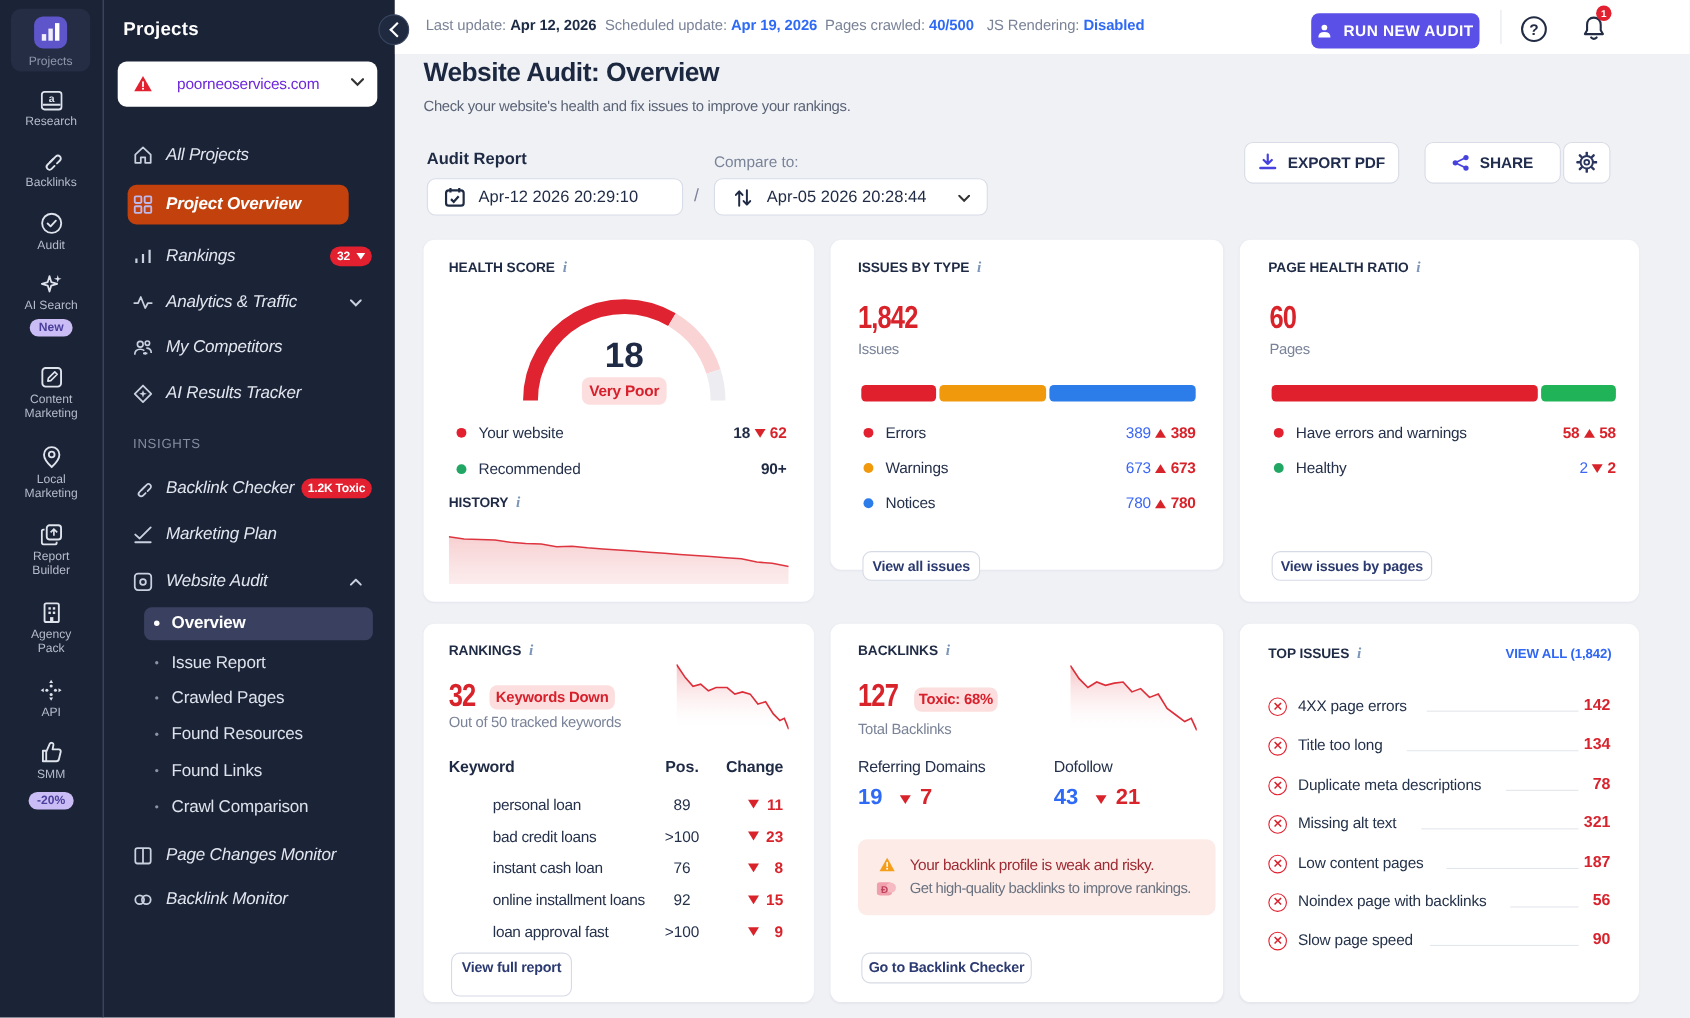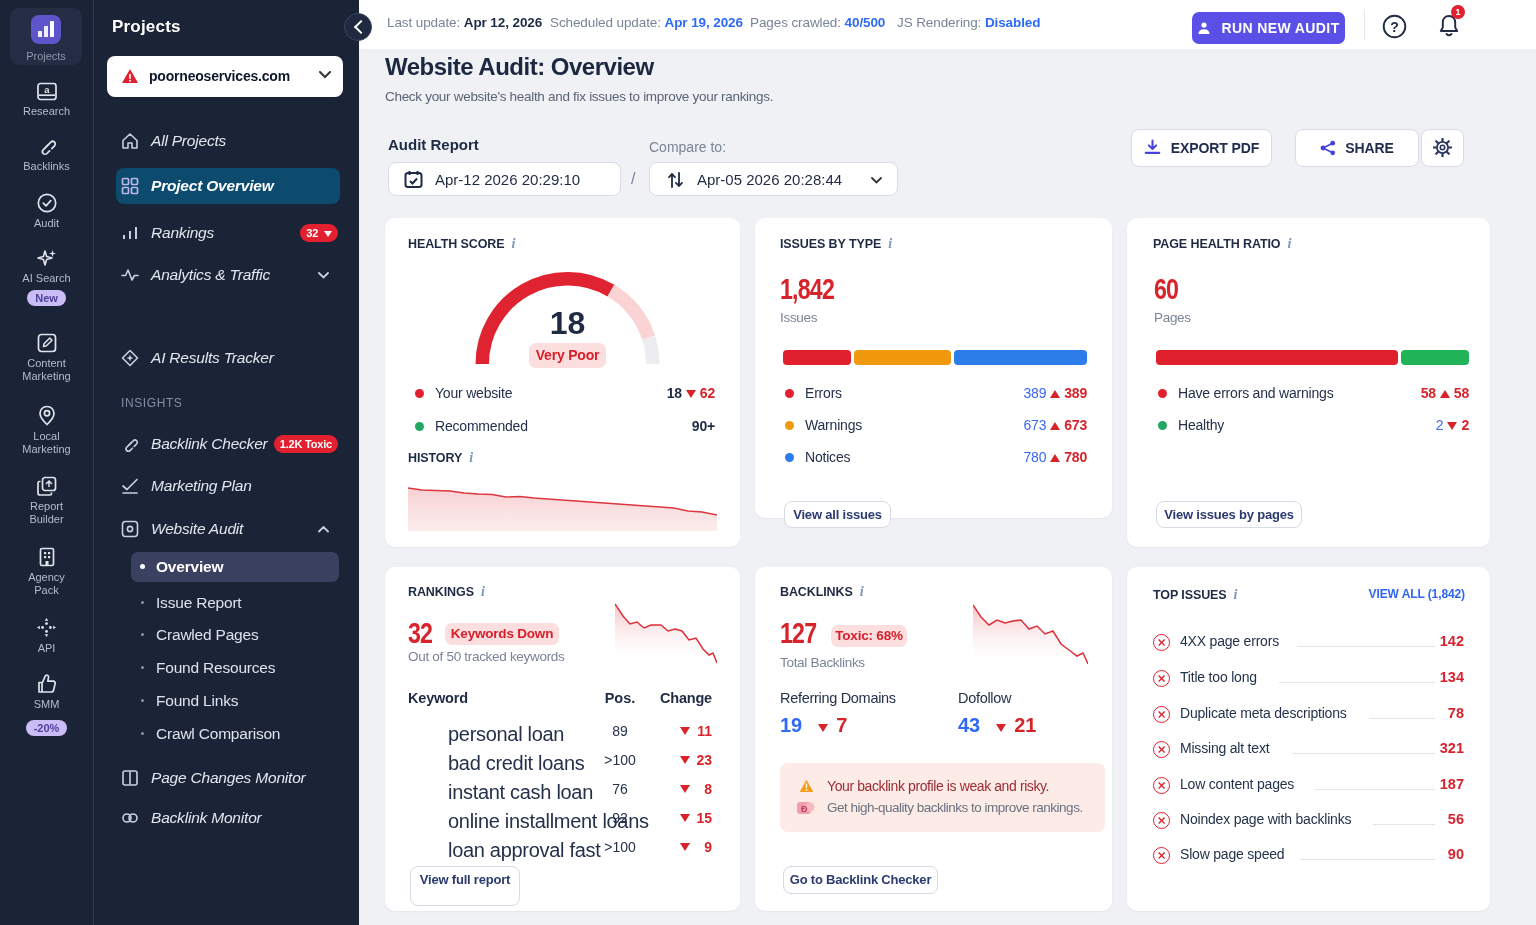--- a/index.html
+++ b/index.html
@@ -12,25 +12,25 @@
 .railitem svg { display:block; margin:0 auto 4px; }
 #proj-item { position:absolute; left:10px; top:8px; width:72px; height:57px; background:#242d43; border-radius:9px; text-align:center; }
 #proj-tile { position:absolute; left:21px; top:7px; width:30px; height:29px; background:#5f55cb; border-radius:8px; }
 #proj-item .lbl { position:absolute; left:0; top:42px; width:100%; font-size:11px; color:#8e97ac; }
 .badge-purple { display:inline-block; background:#cabdf5; color:#4b3f9e; font-weight:bold; font-size:11px; border-radius:9px; padding:2px 8px; }
 
 
 #panel { position:absolute; left:94px; top:0; width:265px; height:925px; background:#1b2336; }
 #panel h2 { position:absolute; left:18px; top:17px; font-size:17px; color:#fff; letter-spacing:.2px; }
 #domainbox { position:absolute; left:13px; top:56px; width:236px; height:41px; background:#fff; border-radius:8px; }
-#domainbox .dom { position:absolute; left:42px; top:12px; font-size:14px; letter-spacing:-.2px; color:#0f172a; font-weight:bold; }
+#domainbox .dom { position:absolute; left:54px; top:12px; font-size:14px; letter-spacing:-.2px; color:#6d28d9; font-weight:normal; }
 .navitem { position:absolute; left:13px; width:236px; height:36px; color:#e2e6ef; font-size:15.5px; letter-spacing:-.2px; line-height:36px; }
 .navitem .ni-icon { position:absolute; left:14px; top:9px; width:18px; height:18px; }
 .navitem .ni-txt { position:absolute; left:44px;font-style:italic; }
-.navitem.sel { background:#0c4a6e; border-radius:8px; color:#fff; font-weight:bold; left:22px; width:224px; }
+.navitem.sel { background:#c2410c; border-radius:8px; color:#fff; font-weight:bold; left:22px; width:201px; }
 .navitem.sel .ni-icon { left:5px; }
 .navitem.sel .ni-txt { left:35px; }
 .nav-sec { position:absolute; left:27px; color:#848da2; font-size:12px; letter-spacing:.6px; }
 .subitem { position:absolute; left:31px; width:214px; height:30px; color:#dde2ec; font-size:15.5px; letter-spacing:-.2px; line-height:30px; }
 .subitem .dot { position:absolute; left:16px; top:13px; width:3px; height:3px; border-radius:50%; background:#8b93a8; }
 .subitem .ni-txt { position:absolute; left:31px; }
 .subitem.sel { background:#3a4160; border-radius:7px; color:#fff; font-weight:bold; left:37px; width:208px; }
 .subitem.sel .ni-txt { left:25px; }
 .subitem.sel .dot { width:5px; height:5px; top:12px; left:9px; background:#fff; }
 .badge-red { position:absolute; right:5px; top:50%; transform:translateY(-50%); background:#e3202f; color:#fff; font-size:11px; font-weight:bold; border-radius:10px; height:18px; line-height:18px; padding:0 6px; white-space:nowrap; }
@@ -62,21 +62,21 @@
 .graylbl { position:absolute; font-size:13.5px; letter-spacing:-.3px; color:#7a8398; }
 .pinkbadge { position:absolute; background:#fcdede; border-radius:7px; color:#d7202c; font-weight:bold; font-size:13.5px; letter-spacing:-.2px; white-space:nowrap; }
 .legrow { position:absolute; font-size:14px; letter-spacing:-.2px; color:#25314b; }
 .dot { display:inline-block; width:9px; height:9px; border-radius:50%; margin-right:11px; position:relative; top:0px; }
 .red { color:#d8232b; } .blue { color:#3b66f5; } .dark { color:#1f2a44; }
 .tri-up { display:inline-block; width:0; height:0; border-left:5px solid transparent; border-right:5px solid transparent; border-bottom:8px solid #d8232b; margin:0 4px; }
 .tri-dn { display:inline-block; width:0; height:0; border-left:5px solid transparent; border-right:5px solid transparent; border-top:8px solid #d8232b; margin:0 4px; }
 .cardbtn { position:absolute; background:#fff; border:1px solid #d6dae5; border-radius:8px; color:#2b3a70; font-weight:bold; font-size:13px; letter-spacing:-.2px; text-align:center; white-space:nowrap; }
 .barseg { position:absolute; height:15px; border-radius:4px; }
 .krow { position:absolute; left:0; width:355px; height:20px; }
-.krow .kw { position:absolute; left:23px; font-size:20px; letter-spacing:-.3px; color:#25314b;padding-left:40px; }
+.krow .kw { position:absolute; left:23px; font-size:14px; letter-spacing:-.3px; color:#25314b;padding-left:40px; }
 .krow .pos { position:absolute; left:210px; width:50px; text-align:center; font-size:14px; color:#25314b; }
 .krow .chg { position:absolute; left:272px; width:55px; text-align:right; font-size:14px; font-weight:bold; color:#d8232b; }
 .krow .chg .tri-dn { position:absolute; left:23px; top:4px; margin:0; }
 .irow { position:absolute; left:0; width:363px; height:22px; }
 .irow .ilbl { position:absolute; left:53px; font-size:14px; letter-spacing:-.2px; color:#24324a; white-space:nowrap; }
 .irow .ilbl:before { content:"\2a2f"; position:absolute; left:-27px; top:1px; width:17px; height:17px; border:1.7px solid #e3202f; border-radius:50%; color:#d7232d; font-size:11px; line-height:14px; text-align:center; font-weight:bold; box-sizing:border-box; }
 .irow .iline { position:absolute; right:55px; top:13px; border-top:1px solid #e3e6ec; }
 .irow .inum { position:absolute; right:26px; font-size:14.5px; font-weight:bold; color:#d7232d; }
 </style>
 </head>
@@ -226,20 +226,32 @@
     <span class="badge-red">32 <span style="display:inline-block;width:0;height:0;border-left:4px solid transparent;border-right:4px solid transparent;border-top:6px solid #fff;margin-left:3px"></span></span>
   </div>
   <div class="navitem" style="top:257px">
     <svg class="ni-icon" viewBox="0 0 18 18">
         <path d="M1 9.5 L4.5 9.5 L7 4 L11 14 L13.5 9.5 L17 9.5" fill="none" stroke="#c9d0de" stroke-width="1.6" stroke-linejoin="round" stroke-linecap="round"></path>
       </svg>
     <span class="ni-txt">Analytics &amp; Traffic</span>
     <svg style="position:absolute;right:14px;top:15px" width="11" height="7" viewBox="0 0 11 7">
         <path d="M1 1 L5.5 5.5 L10 1" stroke="#c9d0de" stroke-width="1.8" fill="none" stroke-linecap="round"></path>
       </svg>
+  </div>
+  <div class="navitem" style="top:298px">
+    <svg class="ni-icon" viewBox="0 0 18 18">
+        <g fill="none" stroke="#c9d0de" stroke-width="1.5">
+          <circle cx="6.5" cy="6" r="2.6"></circle>
+          <path d="M1.5 15.5 Q1.5 10.5 6.5 10.5 Q9 10.5 10.2 11.8"></path>
+          <circle cx="13" cy="5" r="2"></circle>
+          <path d="M12 9.5 Q16.5 9.5 16.5 14"></path>
+          <path d="M11 15.5 L11 13 M9 14.2 L13 14.2"></path>
+        </g>
+      </svg>
+    <span class="ni-txt">My Competitors</span>
   </div>
   <div class="navitem" style="top:340px">
     <svg class="ni-icon" viewBox="0 0 18 18">
         <path d="M9 1.5 L16.5 9 L9 16.5 L1.5 9 Z" fill="none" stroke="#c9d0de" stroke-width="1.6" stroke-linejoin="round"></path>
         <path d="M9 5.5 L9.9 8.1 L12.5 9 L9.9 9.9 L9 12.5 L8.1 9.9 L5.5 9 L8.1 8.1 Z" fill="#c9d0de"></path>
       </svg>
     <span class="ni-txt">AI Results Tracker</span>
   </div>
   <div class="nav-sec" style="top:396px">INSIGHTS</div>
   <div class="navitem" style="top:426px">

